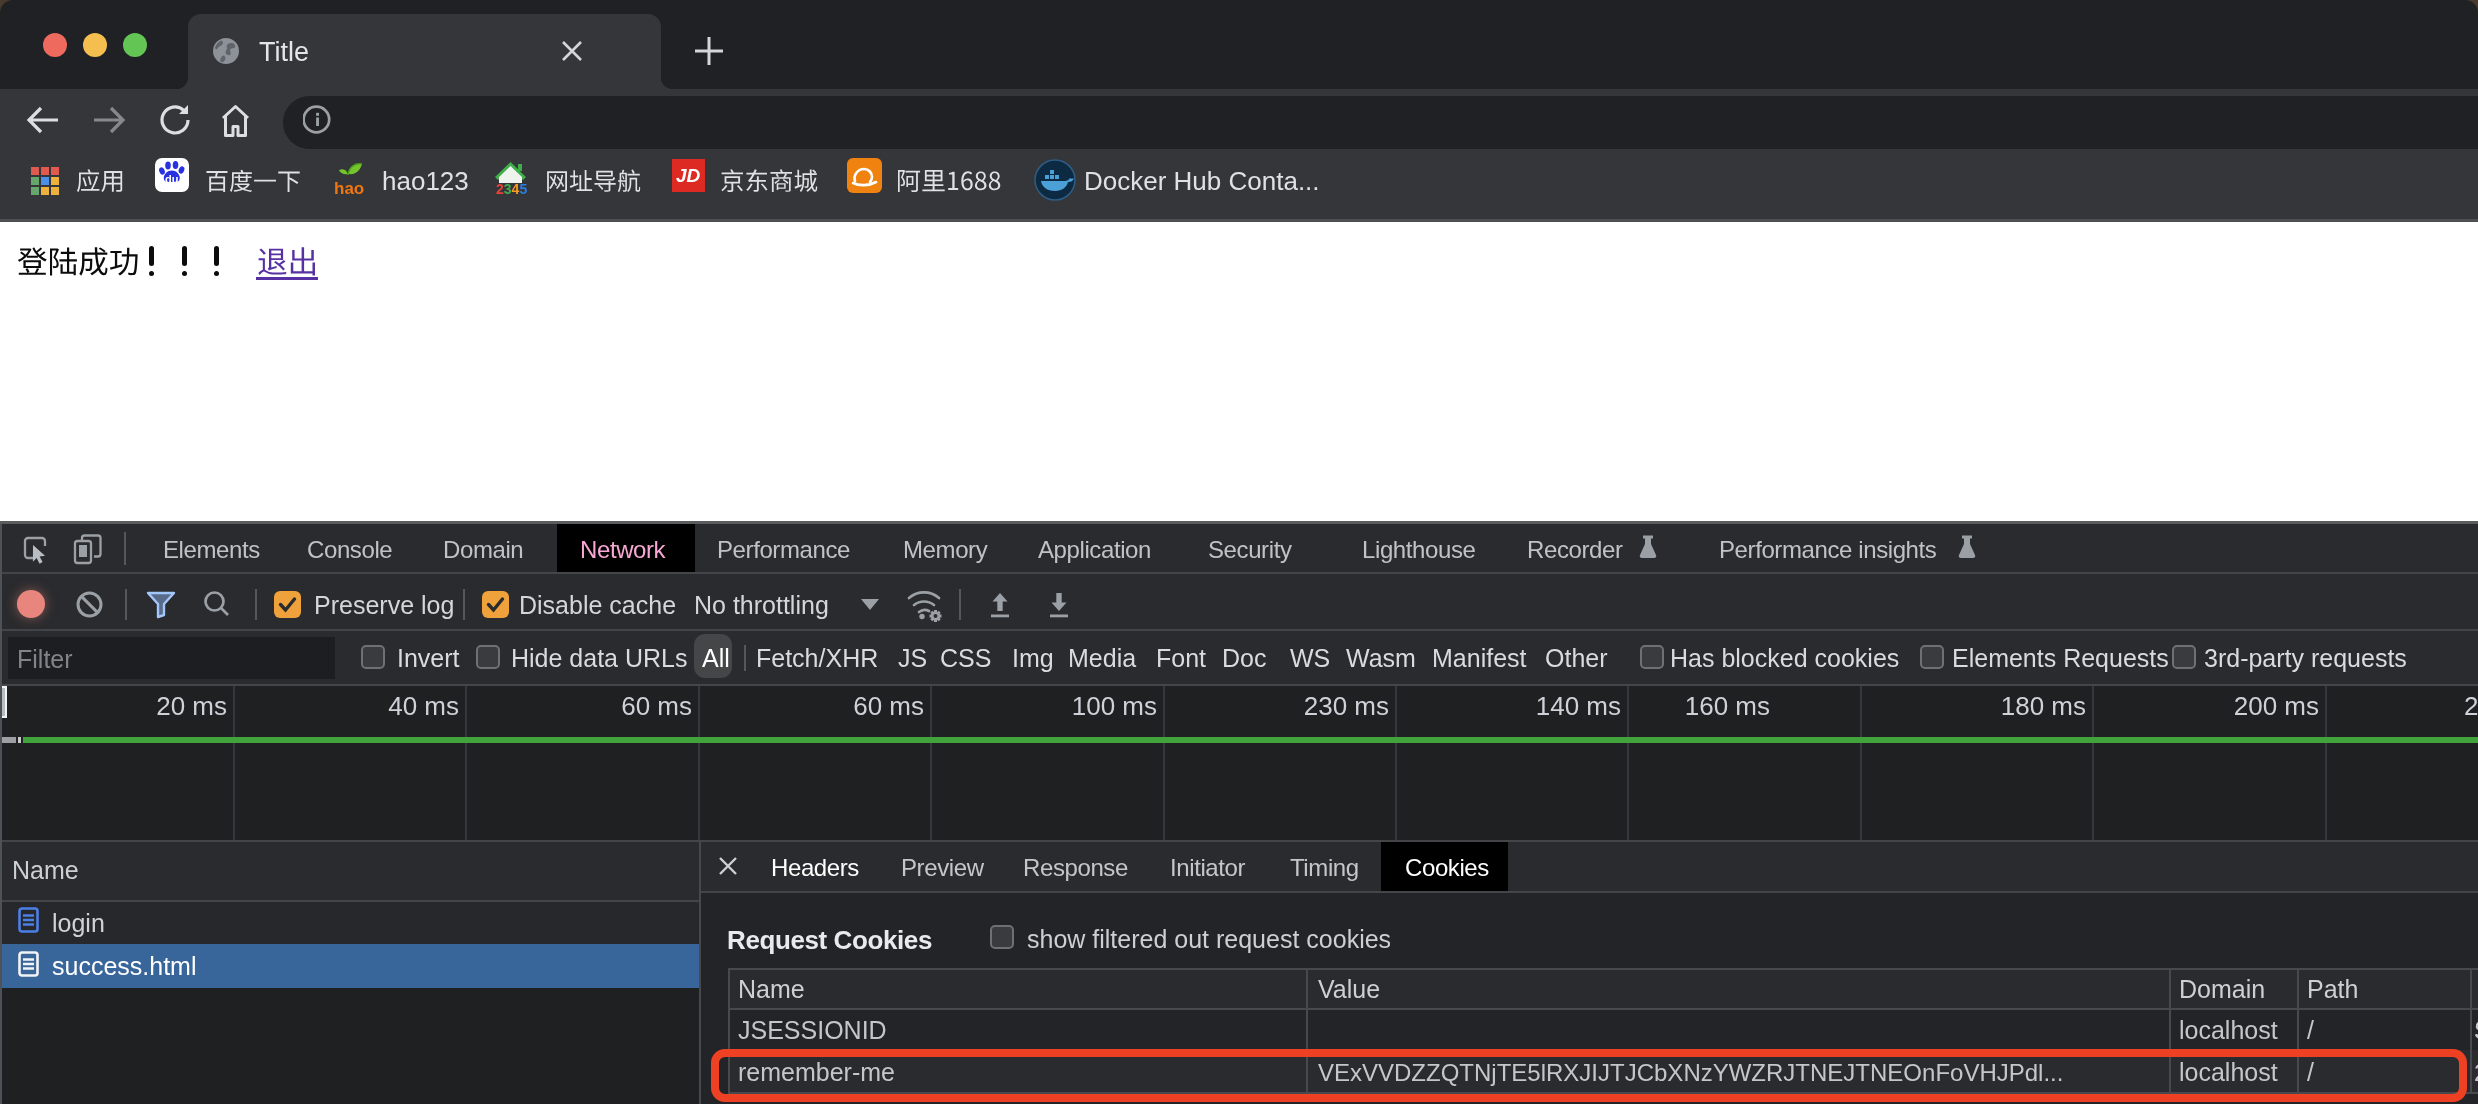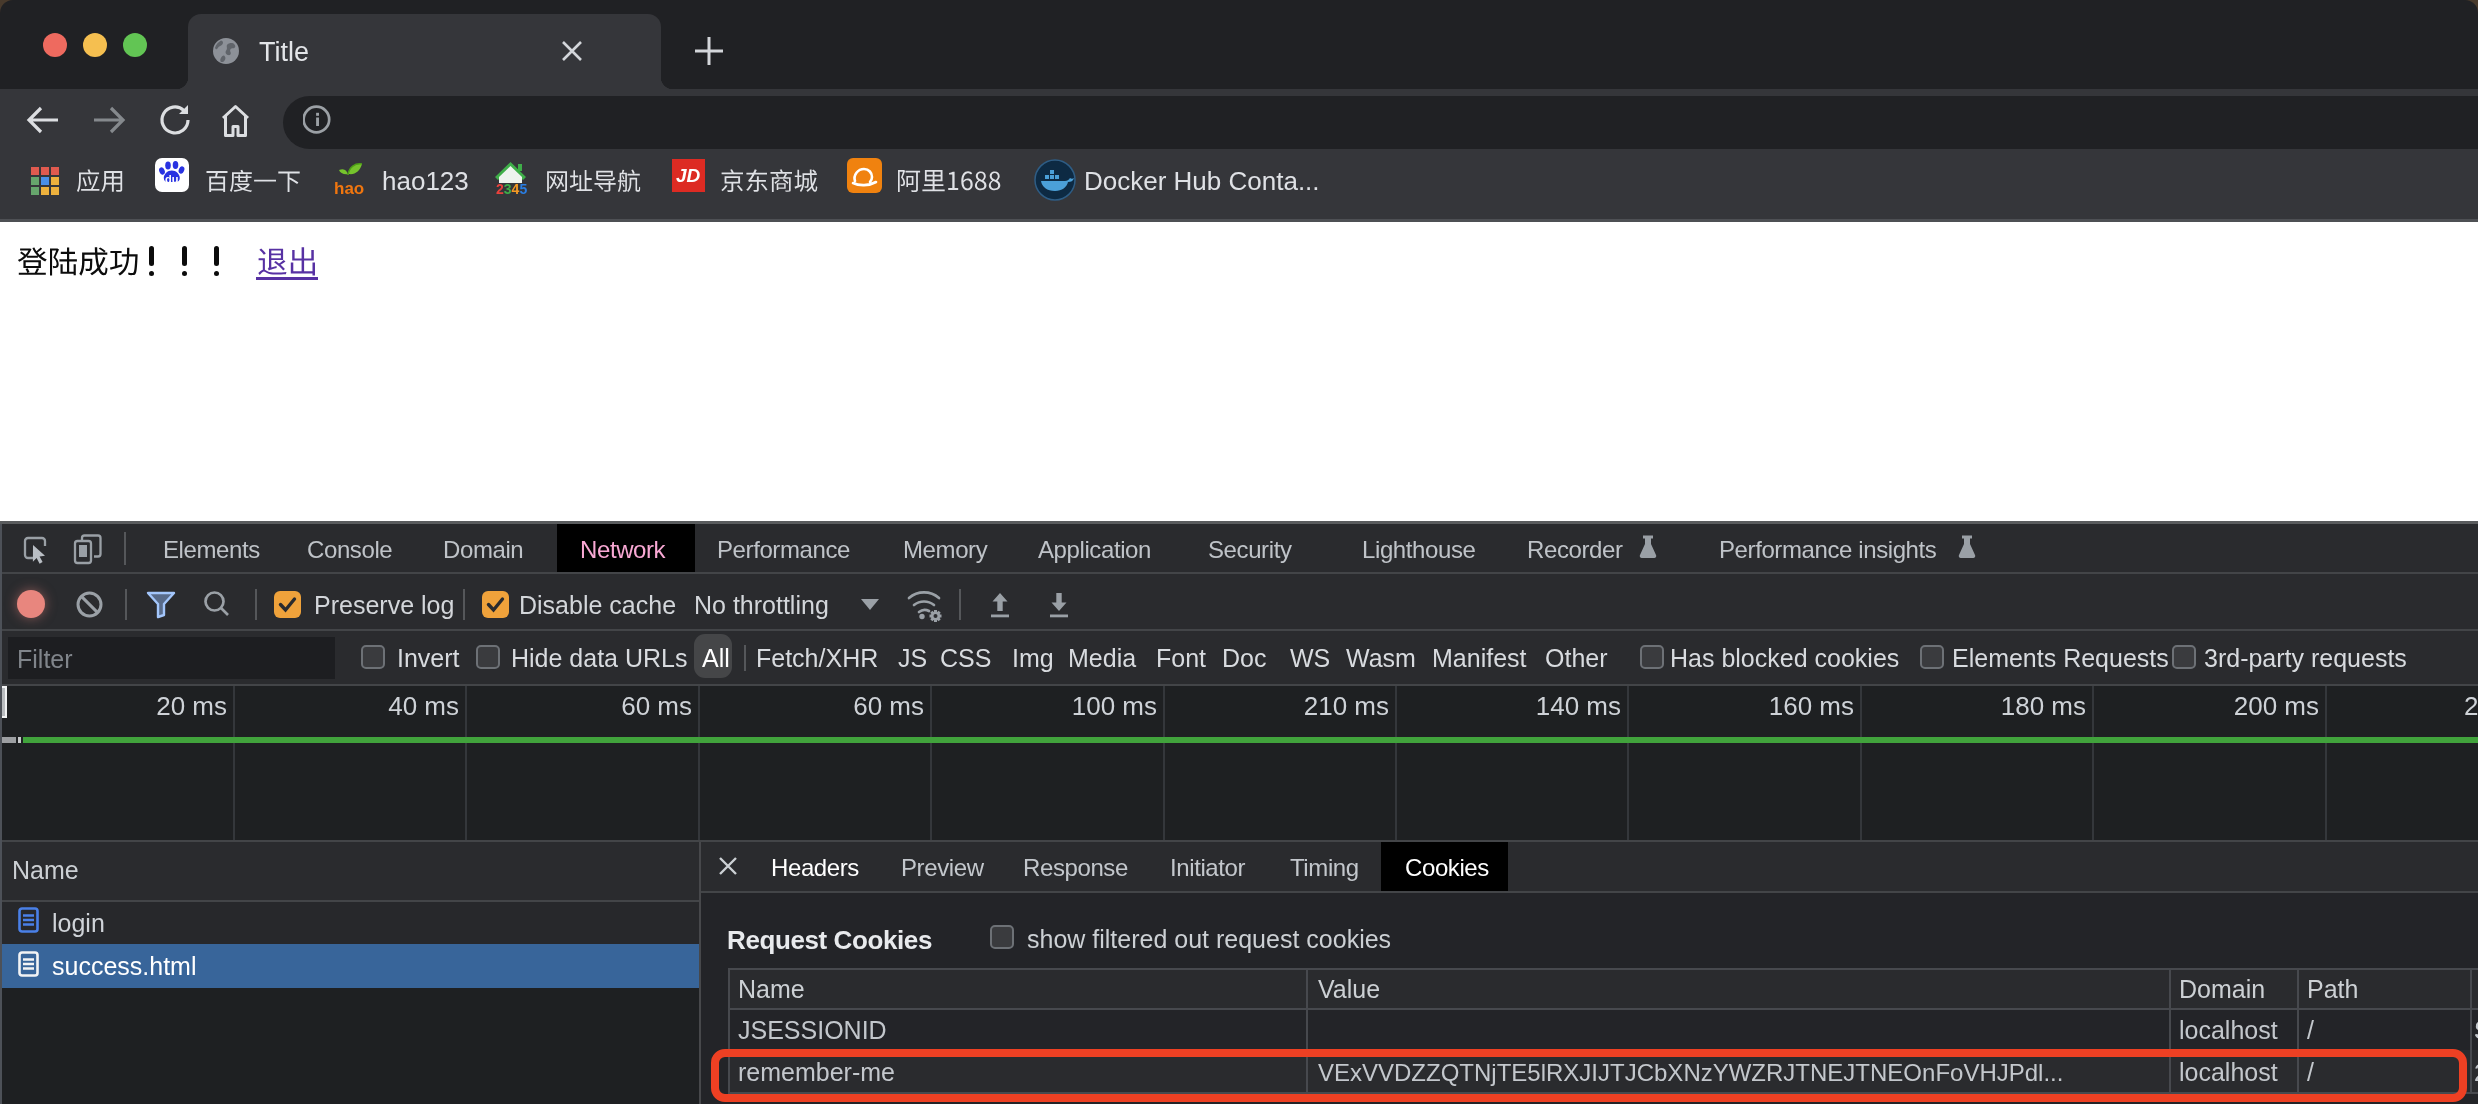--- a/index.html
+++ b/index.html
@@ -252,23 +252,23 @@
 <div class="a" style="left:1395px;top:686px;width:2px;height:154px;background:#34373b"></div>
 <div class="a" style="left:1627px;top:686px;width:2px;height:154px;background:#34373b"></div>
 <div class="a" style="left:1860px;top:686px;width:2px;height:154px;background:#34373b"></div>
 <div class="a" style="left:2092px;top:686px;width:2px;height:154px;background:#34373b"></div>
 <div class="a" style="left:2325px;top:686px;width:2px;height:154px;background:#34373b"></div>
 <div class="a txt" style="left:77px;top:691px;width:150px;text-align:right;font-size:26px;color:#ced2d7">20 ms</div>
 <div class="a txt" style="left:309px;top:691px;width:150px;text-align:right;font-size:26px;color:#ced2d7">40 ms</div>
 <div class="a txt" style="left:542px;top:691px;width:150px;text-align:right;font-size:26px;color:#ced2d7">60 ms</div>
 <div class="a txt" style="left:774px;top:691px;width:150px;text-align:right;font-size:26px;color:#ced2d7">60 ms</div>
 <div class="a txt" style="left:1007px;top:691px;width:150px;text-align:right;font-size:26px;color:#ced2d7">100 ms</div>
-<div class="a txt" style="left:1239px;top:691px;width:150px;text-align:right;font-size:26px;color:#ced2d7">210 ms</div>
+<div class="a txt" style="left:1239px;top:691px;width:150px;text-align:right;font-size:26px;color:#ced2d7">230 ms</div>
 <div class="a txt" style="left:1471px;top:691px;width:150px;text-align:right;font-size:26px;color:#ced2d7">140 ms</div>
-<div class="a txt" style="left:1704px;top:691px;width:150px;text-align:right;font-size:26px;color:#ced2d7">160 ms</div>
+<div class="a txt" style="left:1620px;top:691px;width:150px;text-align:right;font-size:26px;color:#ced2d7">160 ms</div>
 <div class="a txt" style="left:1936px;top:691px;width:150px;text-align:right;font-size:26px;color:#ced2d7">180 ms</div>
 <div class="a txt" style="left:2169px;top:691px;width:150px;text-align:right;font-size:26px;color:#ced2d7">200 ms</div>
 <div class="a txt" style="left:2464px;top:691px;font-size:26px;color:#ced2d7">220 ms</div>
 <div class="a" style="left:-3px;top:686px;width:10px;height:32px;border:2.5px solid #f2f3f4;background:#b9bcbf"></div>
 <div class="a" style="left:1px;top:737px;width:15px;height:6px;background:#9d9fa2"></div>
 <div class="a" style="left:17.5px;top:737px;width:3px;height:6px;background:#c8cacc"></div>
 <div class="a" style="left:23px;top:737px;width:2455px;height:6px;background:#41a33c"></div>
 <div class="a" style="left:0;top:840px;width:2478px;height:2px;background:#434548"></div>
 <div class="a" style="left:0;top:842px;width:700px;height:262px;background:#1e2022"></div>
 <div class="a" style="left:0;top:842px;width:700px;height:58px;background:#2a2b2e"></div>

